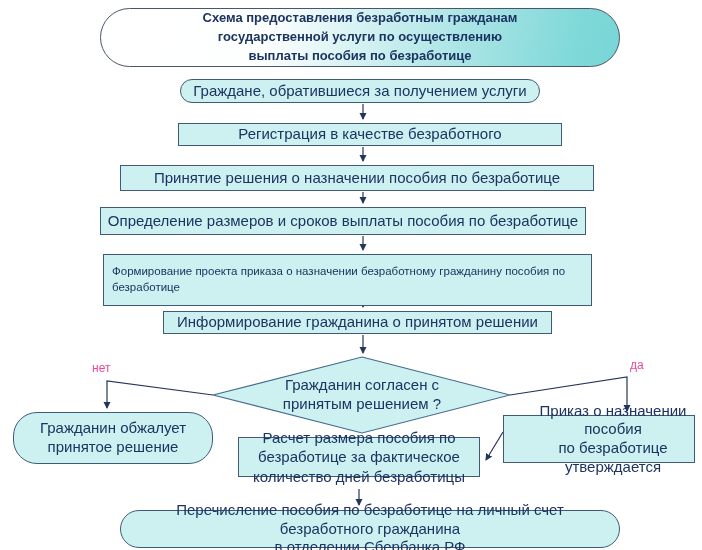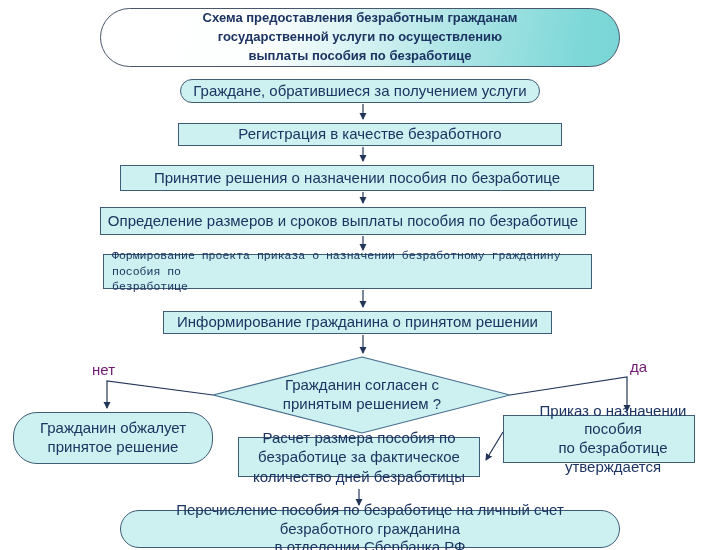--- a/index.html
+++ b/index.html
@@ -39,38 +39,38 @@
     background: linear-gradient(100deg, #ffffff 0%, #fdfefe 32%, #aee5e6 68%, #7ed8d8 92%, #79d5d6 100%);
     font-weight: bold;
     font-size: 13px;
     line-height: 1.45;
   }
   .n-applicants { left: 180px; top: 79px;  width: 360px; height: 24px; border-radius: 12px; }
   .n-registration { left: 178px; top: 123px; width: 384px; height: 23px; }
   .n-decision { left: 120px; top: 165px; width: 474px; height: 26px; }
   .n-determination { left: 100px; top: 207px; width: 486px; height: 28px; }
   .n-draft-order {
-    left: 103px; top: 254px; width: 489px; height: 35px;
+    left: 103px; top: 254px; width: 489px; height: 52px;
     justify-content: flex-start; text-align: left;
-    padding: 16px 8px; font-size: 11.5px; line-height: 1.35; font-family: Liberation Mono, monospace;
+    padding: 16px 8px; font-size: 11.5px; line-height: 1.35;
   }
   .n-informing { left: 163px; top: 311px; width: 389px; height: 23px; }
   .n-question {
     left: 272px; top: 374px; width: 180px; height: 42px;
     background: transparent; border: none; text-align: center;
   }
   .n-appeal { left: 13px; top: 412px; width: 200px; height: 52px; border-radius: 24px; }
   .n-order-approved { left: 503px; top: 415px; width: 192px; height: 48px; padding-left: 28px; }
   .n-calculation { left: 238px; top: 437px; width: 242px; height: 40px; line-height: 1.3; }
   .n-transfer { left: 120px; top: 510px; width: 500px; height: 38px; border-radius: 19px; padding: 0 10px; }
 
   .branch-label {
     position: absolute;
-    font-size: 15px;
-    color: #701a75;
+    font-size: 12px;
+    color: #ec4899;
     background: transparent;
   }
   .lbl-no { left: 92px; top: 361px; }
   .lbl-yes { left: 630px; top: 358px; }
 </style>
 </head>
 <body>
 
 <div id="canvas">
 

